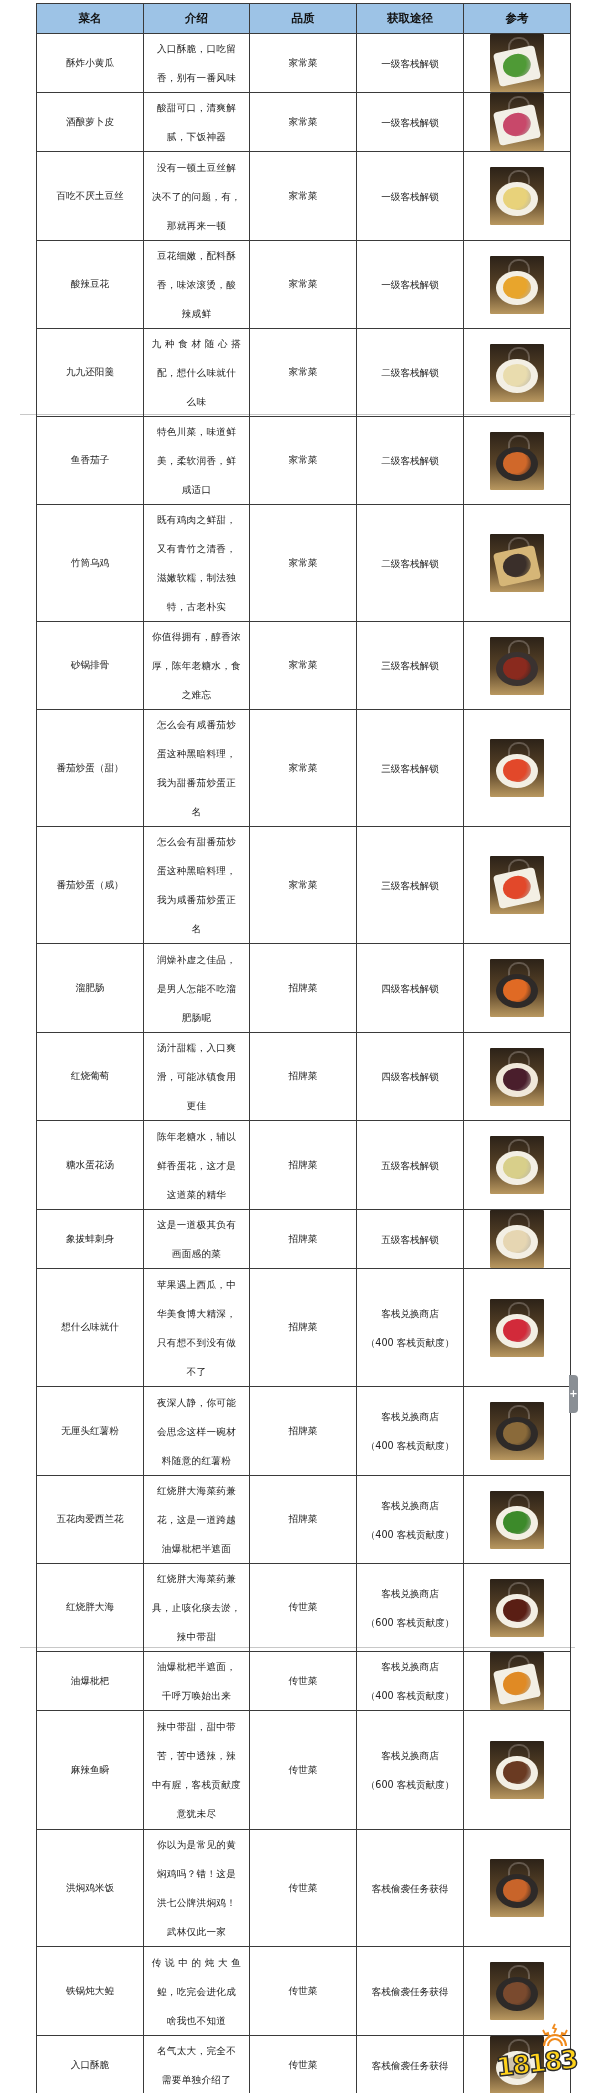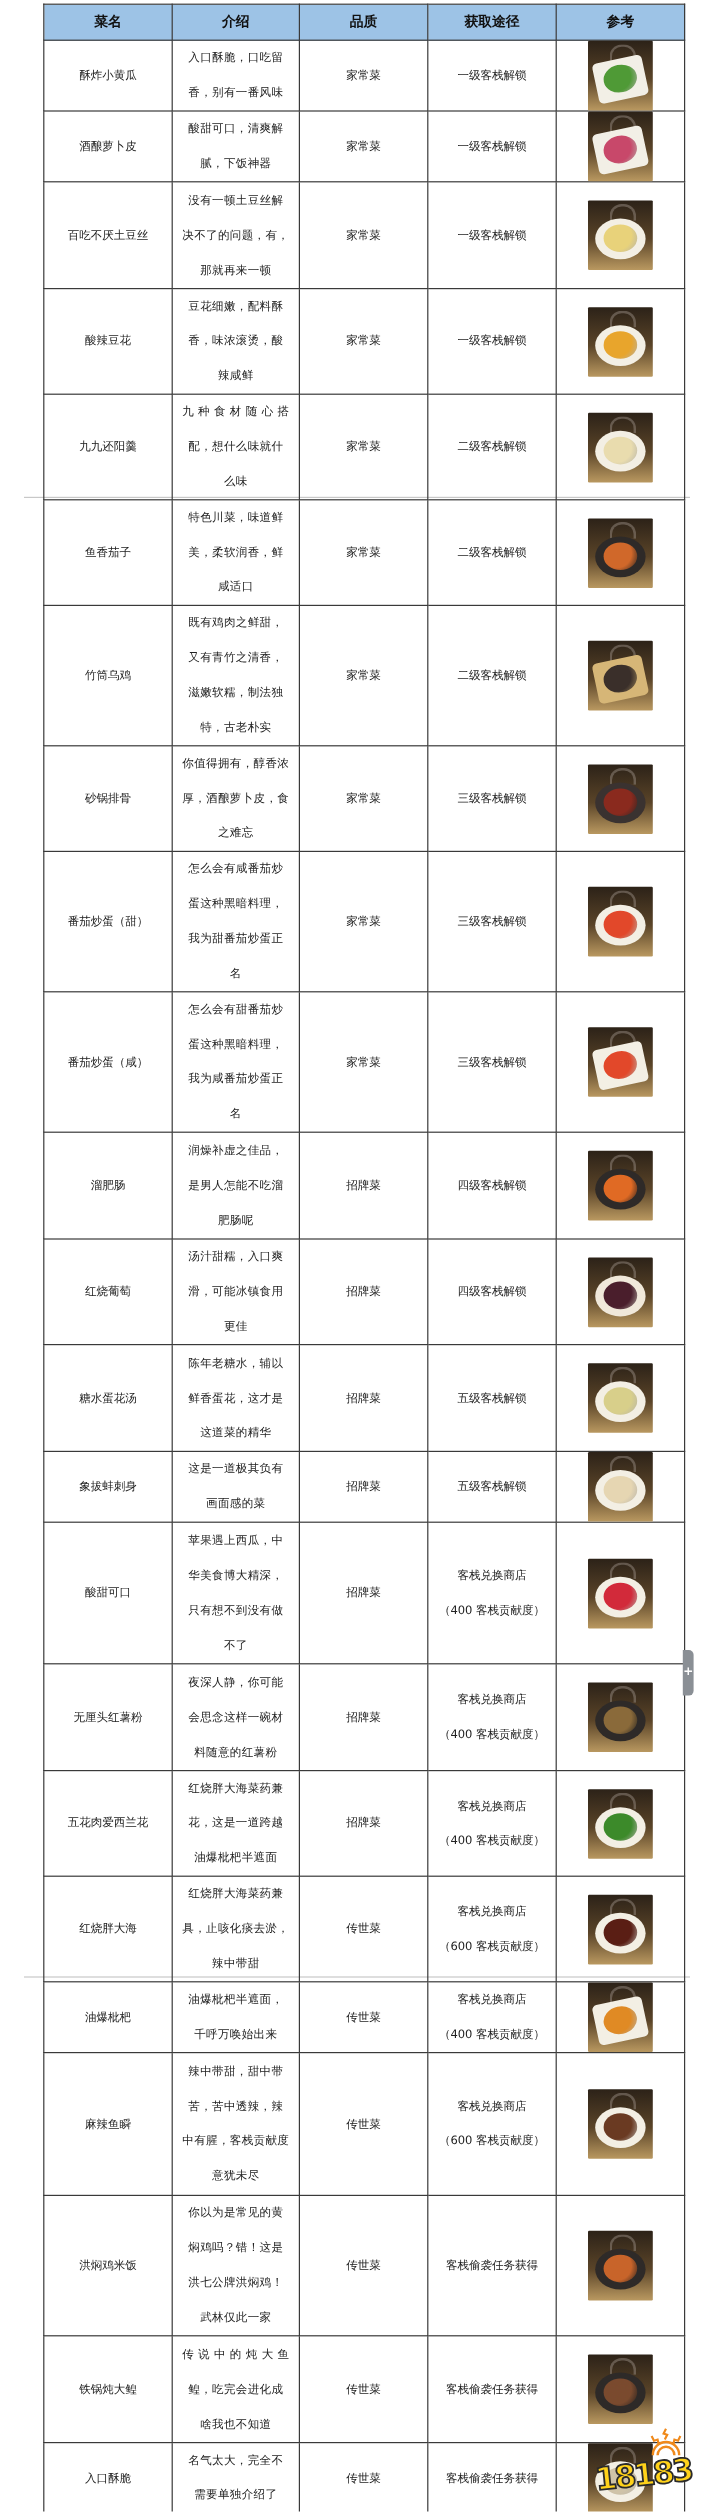--- a/index.html
+++ b/index.html
@@ -192,21 +192,21 @@
             <div class="plate square" style="background: rgb(214, 182, 119);">
               <div class="food" style="background: radial-gradient(circle at 40% 40%, rgb(58, 47, 42) 0%, rgb(58, 47, 42) 55%, rgba(0, 0, 0, 0.25) 100%);"></div>
             </div>
           </div>
         </td>
       </tr>
       <tr style="height: 88px;">
         <td>砂锅排骨</td>
         <td class="desc">
           <div>你值得拥有，醇香浓</div>
-          <div>厚，酒酿萝卜皮，食</div>
+          <div>厚，陈年老糖水，食</div>
           <div>之难忘</div>
         </td>
         <td>家常菜</td>
         <td class="src">
           <span class="line">三级客栈解锁</span>
         </td>
         <td>
           <div class="thumb">
             <div class="steam"></div>
             <div class="plate round" style="background: rgb(58, 50, 48);">
@@ -330,21 +330,21 @@
         <td>
           <div class="thumb">
             <div class="steam"></div>
             <div class="plate round" style="background: rgb(243, 239, 228);">
               <div class="food" style="background: radial-gradient(circle at 40% 40%, rgb(230, 214, 178) 0%, rgb(230, 214, 178) 55%, rgba(0, 0, 0, 0.25) 100%);"></div>
             </div>
           </div>
         </td>
       </tr>
       <tr style="height: 118px;">
-        <td>酸甜可口</td>
+        <td>想什么味就什</td>
         <td class="desc">
           <div>苹果遇上西瓜，中</div>
           <div>华美食博大精深，</div>
           <div>只有想不到没有做</div>
           <div>不了</div>
         </td>
         <td>招牌菜</td>
         <td class="src">
           <span class="line">客栈兑换商店</span>
           <span class="line">（400 客栈贡献度）</span>

